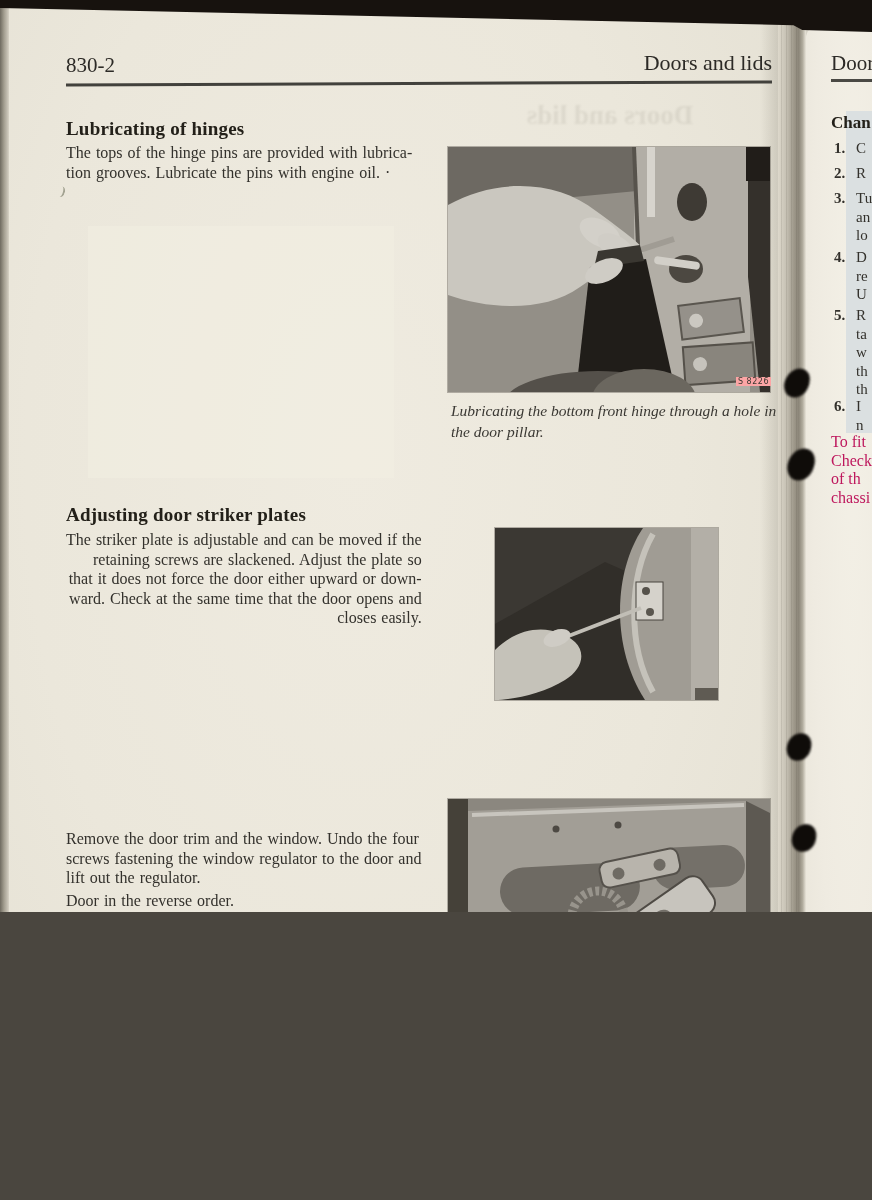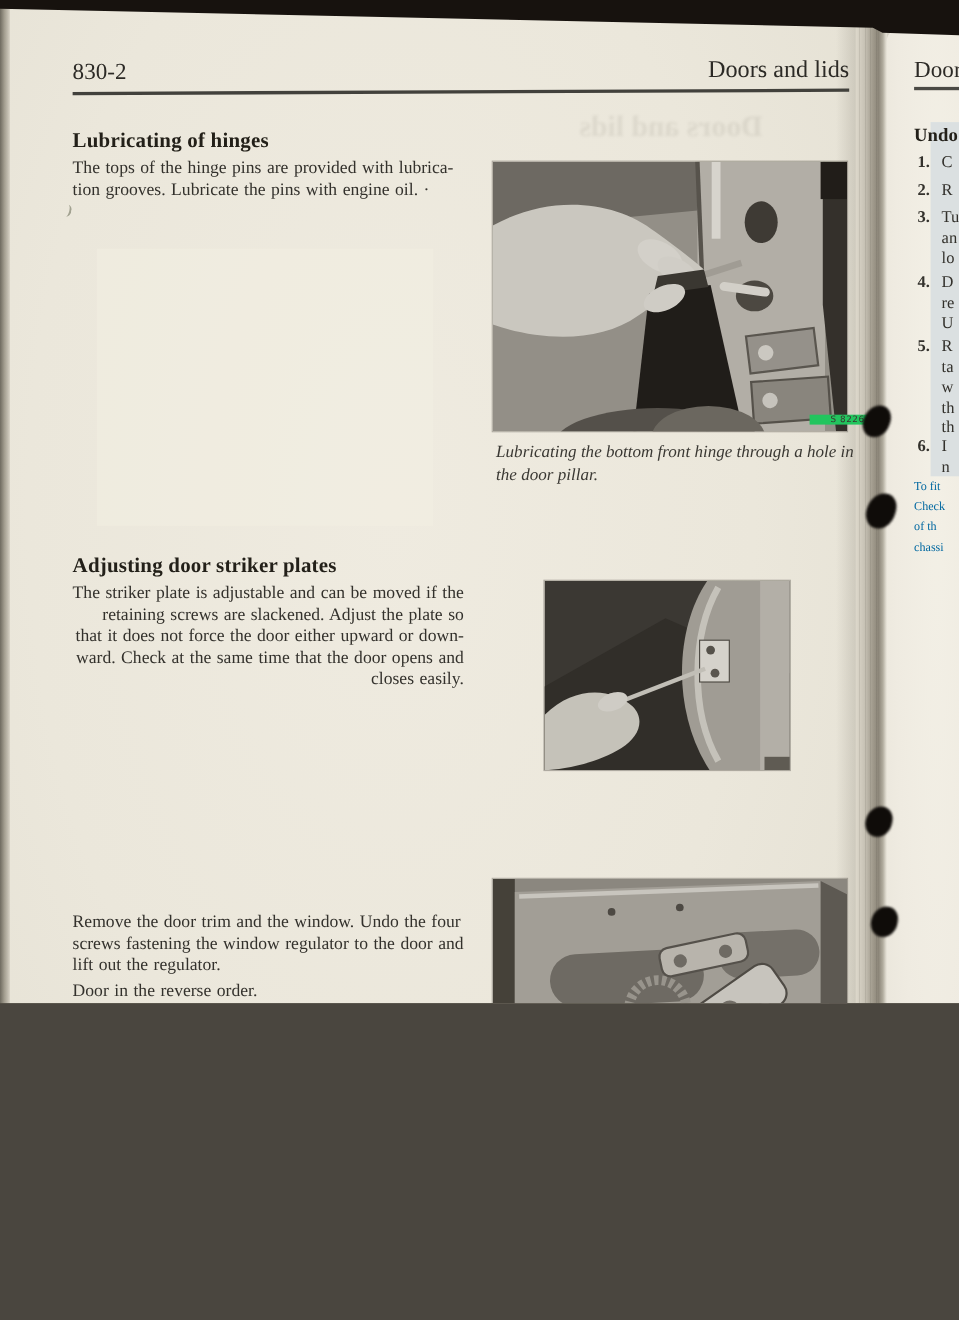--- a/index.html
+++ b/index.html
@@ -33,39 +33,39 @@
   .rule1{left:66px;top:82px;width:706px;height:3px;transform:rotate(-0.25deg);}
   .rule2{left:66px;top:1142px;width:724px;height:3px;transform:rotate(-0.3deg);}
   .sec-head{font-size:19px;font-weight:bold;color:#232019;z-index:10;letter-spacing:.2px;}
   .body-text{font-size:16px;line-height:19.5px;color:#33312c;z-index:10;word-spacing:1px;}
   .caption{font-size:15.5px;line-height:21px;font-style:italic;color:#3a3833;z-index:10;}
 
   .photo{z-index:8;outline:1px solid rgba(60,55,48,.35);}
   .photo svg{display:block;width:100%;height:100%;}
   .photo-label{position:absolute;font-family:"DejaVu Sans","Liberation Sans",sans-serif;
                font-size:8px;z-index:9;letter-spacing:.5px;}
-  .label1{left:736px;top:377px;color:#3a3731;background:#22c55e;padding:0 19px;}
+  .label1{left:736px;top:377px;color:#3a3731;background:#fca5a5;padding:0 2px;}
   .label3{left:737px;top:1026px;color:#8f8b83;}
 
   
   .ghost{left:470px;top:100px;width:280px;font-size:27px;font-weight:bold;color:#706b5e;
          opacity:.12;transform:scaleX(-1);filter:blur(1.3px);z-index:6;text-align:center;}
   .showthrough{left:88px;top:226px;width:306px;height:252px;background:#f2eee1;opacity:.55;z-index:6;}
   .pencil{left:57px;top:186px;width:6px;height:11px;border-right:2px solid #7c7e6a;
           border-radius:60%;transform:rotate(14deg);opacity:.65;z-index:10;}
 
   
   .rp-title{left:831px;top:51px;font-size:21px;color:#2c2a26;z-index:10;}
   .rp-rule{left:831px;top:79px;width:41px;height:2.5px;background:#4a4944;z-index:10;}
   .rp-panel{left:846px;top:111px;width:26px;height:322px;background:#dbe0e1;z-index:7;}
   .rp-head{left:831px;top:113px;font-size:17px;font-weight:bold;color:#232019;z-index:10;}
   .rp-item{z-index:10;font-size:15px;line-height:18.5px;color:#33312c;}
   .rp-num{position:absolute;left:0;top:0;font-weight:bold;}
   .rp-txt{position:absolute;left:22px;top:0;}
-  .rp-close{left:831px;top:433px;font-size:11px;line-height:18.5px;color:#0369a1;z-index:10;}
+  .rp-close{left:831px;top:433px;font-size:16px;line-height:18.5px;color:#be185d;z-index:10;}
   .rp-brule{left:836px;top:1139px;width:36px;height:3px;background:#45443f;z-index:10;}
 </style>
 </head>
 <body>
 
 <div class="scan">
 
   <div class="abs left-page"></div>
   <div class="abs page-edge-shadow"></div>
   <div class="abs gutter"></div>
@@ -204,21 +204,21 @@
       <ellipse cx="118" cy="252" rx="75" ry="26" fill="#332f2a"></ellipse>
     </svg>
   </div>
   <div class="photo-label label3">S 7933</div>
 
   <div class="abs rule rule2"></div>
 
   <div class="abs rp-panel"></div>
   <div class="abs rp-title">Door</div>
   <div class="abs rp-rule"></div>
-  <div class="abs rp-head">Undo</div>
+  <div class="abs rp-head">Chan</div>
 
   <div class="abs rp-item" style="left:834px;top:139px;">
     <span class="rp-num">1.</span>
     <span class="rp-txt pre">C</span>
   </div>
   <div class="abs rp-item" style="left:834px;top:164px;">
     <span class="rp-num">2.</span>
     <span class="rp-txt pre">R</span>
   </div>
   <div class="abs rp-item" style="left:834px;top:189px;">

